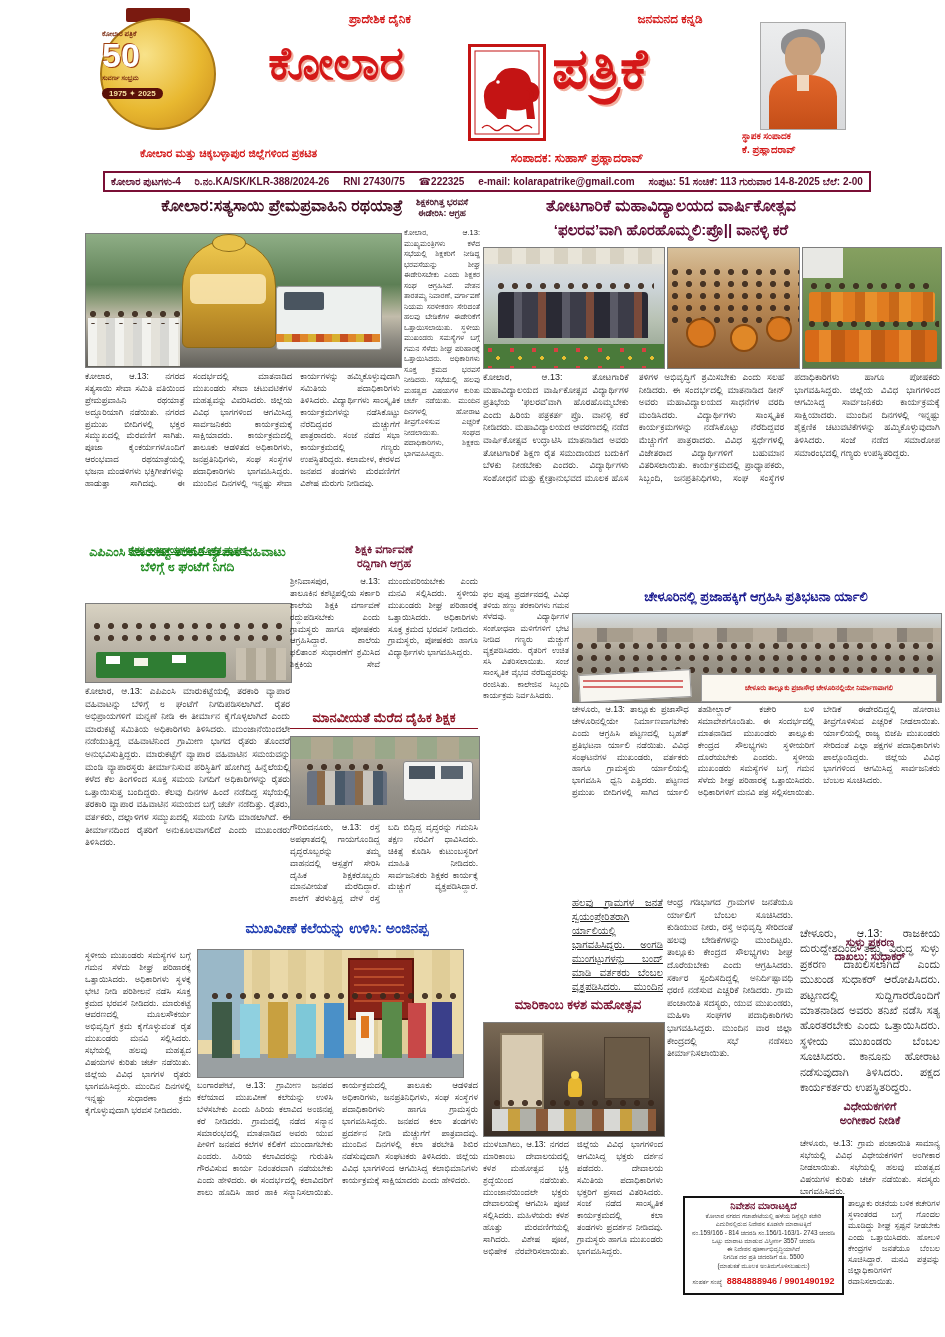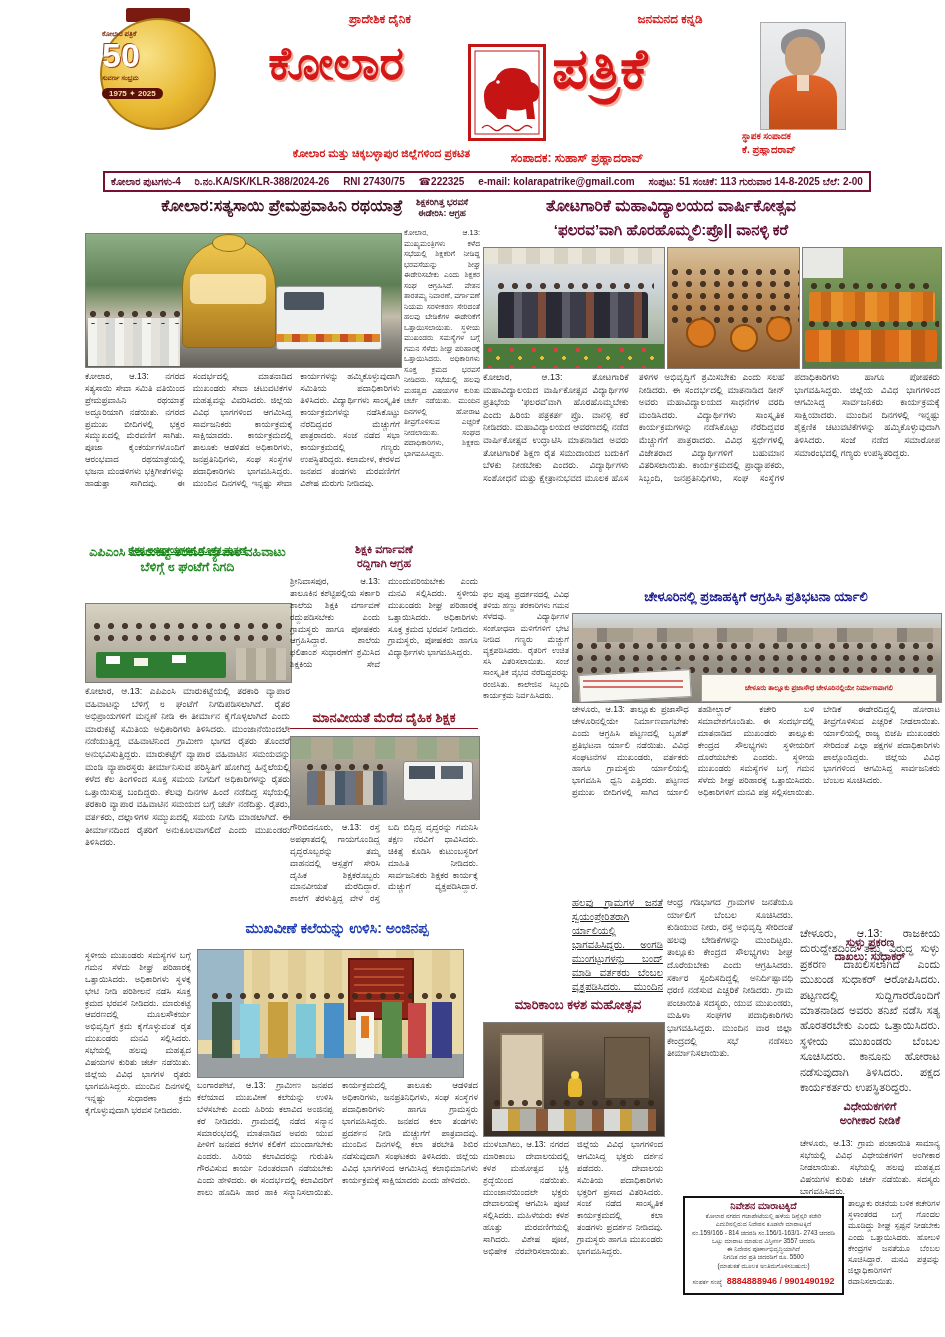--- a/index.html
+++ b/index.html
@@ -66,21 +66,21 @@
   <div class="g" style="left:24px;top:14px;width:36px;height:40px;border-radius:45%;background:#c9a07c;"></div>
   <div class="g" style="left:8px;top:52px;width:68px;height:54px;border-radius:40% 40% 0 0;
        background:linear-gradient(180deg,#e2662a,#c44e18);"></div>
   <div class="g" style="left:36px;top:52px;width:12px;height:16px;background:#f0d8c0;"></div>
 </div>
 <div class="abs red" style="left:742px;top:131px;width:120px;text-align:left;font-weight:bold;line-height:1.3;">
   <div style="font-size:9px;">ಸ್ಥಾಪಕ ಸಂಪಾದಕ</div>
   <div style="font-size:10px;">ಕೆ. ಪ್ರಹ್ಲಾದರಾವ್</div>
 </div>
 
-<div class="abs red" style="left:140px;top:147px;width:330px;font-size:11px;font-weight:bold;text-align:right;">ಕೋಲಾರ ಮತ್ತು ಚಿಕ್ಕಬಳ್ಳಾಪುರ ಜಿಲ್ಲೆಗಳಿಂದ ಪ್ರಕಟಿತ</div>
+<div class="abs red" style="left:140px;top:147px;width:330px;font-size:11px;font-weight:bold;text-align:left;">ಕೋಲಾರ ಮತ್ತು ಚಿಕ್ಕಬಳ್ಳಾಪುರ ಜಿಲ್ಲೆಗಳಿಂದ ಪ್ರಕಟಿತ</div>
 <div class="abs red" style="left:432px;top:151px;width:290px;font-size:12px;font-weight:bold;text-align:center;">ಸಂಪಾದಕ: ಸುಹಾಸ್ ಪ್ರಹ್ಲಾದರಾವ್</div>
 
 <div class="infobar">
   <span>ಕೋಲಾರ ಪುಟಗಳು-4</span>
   <span>ರಿ.ನಂ.KA/SK/KLR-388/2024-26</span>
   <span>RNI 27430/75</span>
   <span>☎222325</span>
   <span>e-mail: kolarapatrike@gmail.com</span>
   <span>ಸಂಪುಟ: 51 ಸಂಚಿಕೆ: 113 ಗುರುವಾರ 14-8-2025 ಬೆಲೆ: 2-00</span>
 </div>

